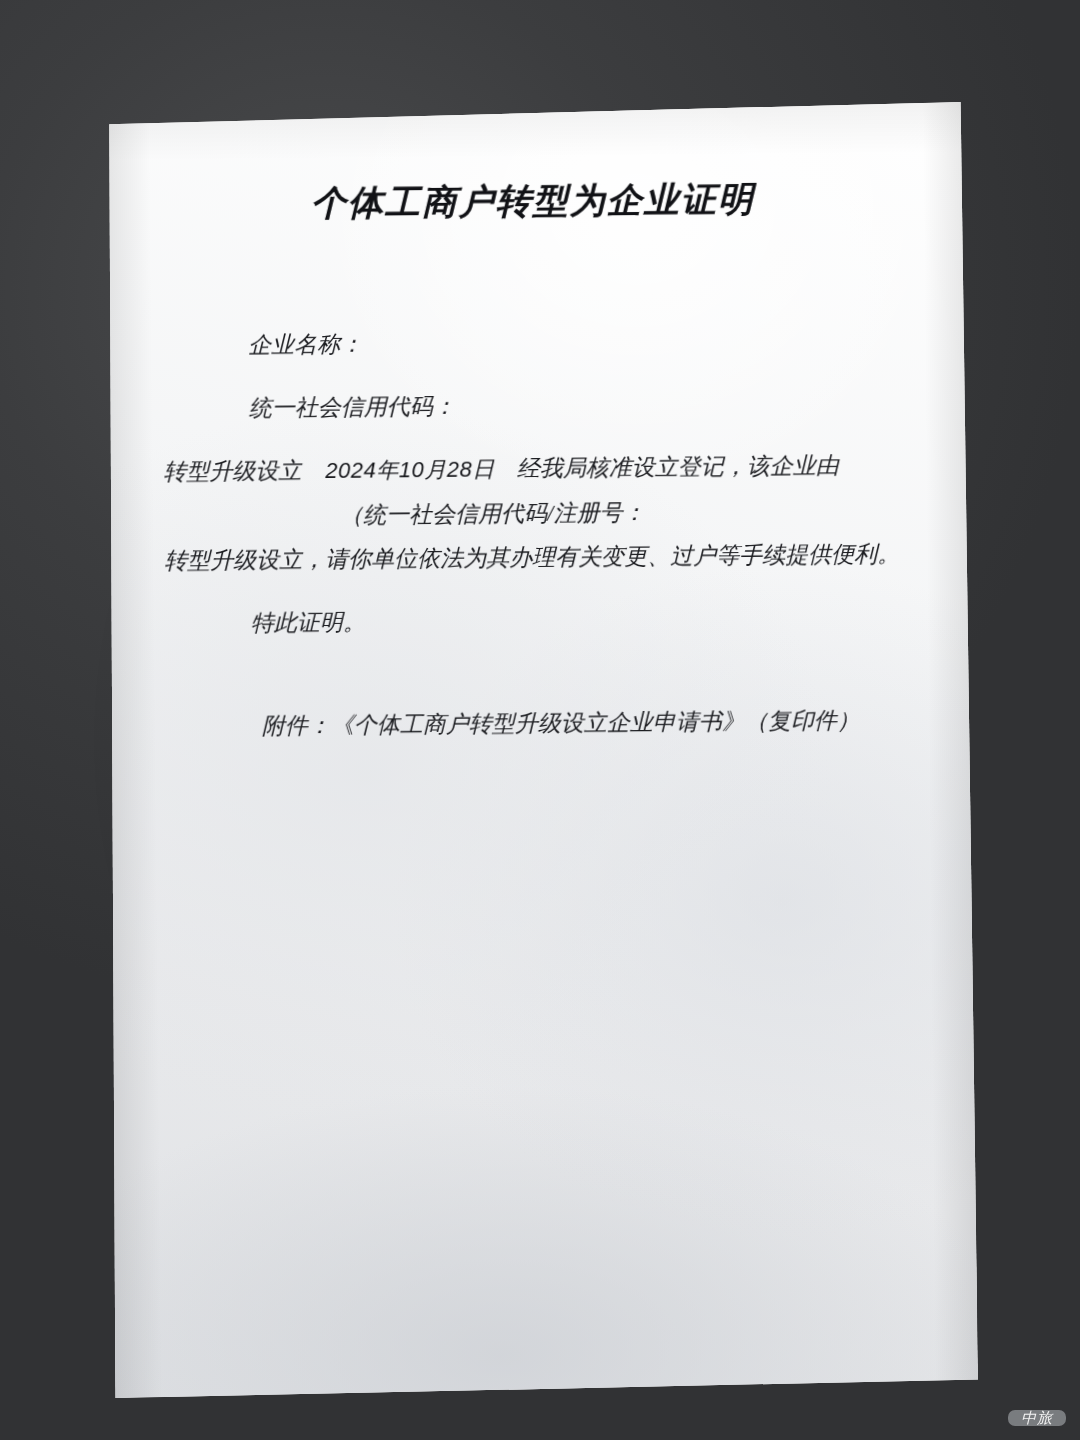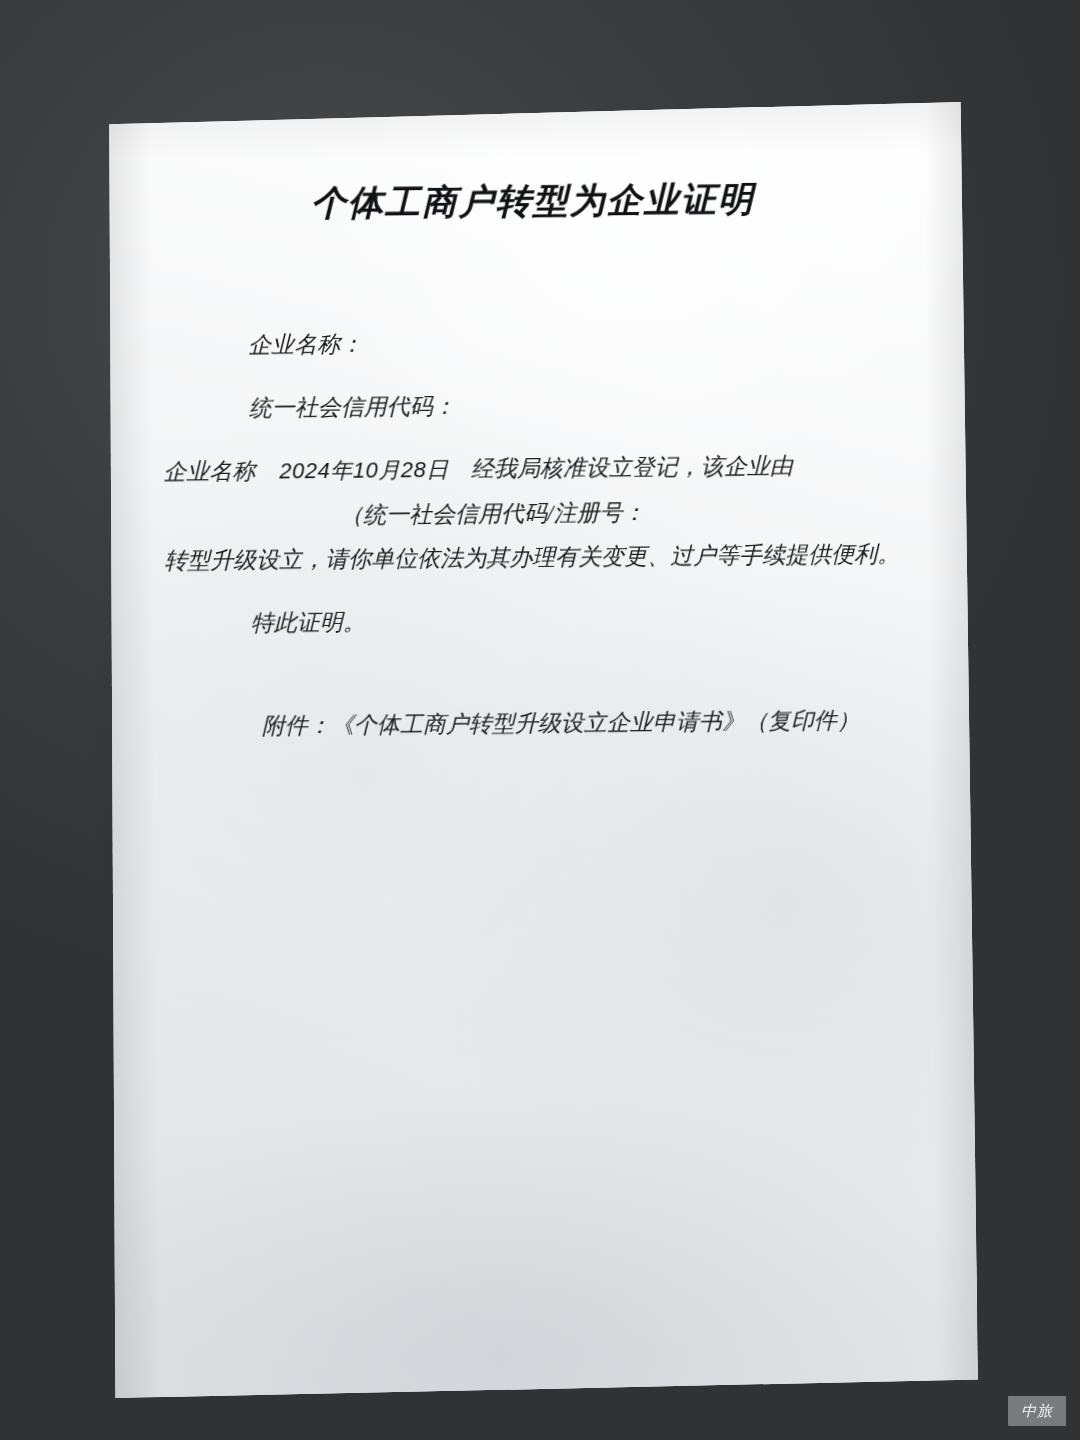--- a/index.html
+++ b/index.html
@@ -132,23 +132,23 @@
 
   
   .soft { filter: blur(0.25px); }
 
   
   .watermark {
     position: absolute;
     right: 14px;
     bottom: 14px;
     width: 58px;
-    height: 30px;
+    height: 16px;
     background: rgba(150,152,156,0.72);
-    border-radius: 1px;
+    border-radius: 7px;
     display: flex;
     align-items: center;
     justify-content: center;
     color: #f3f3f3;
     font-size: 15px;
     letter-spacing: 1px;
     font-family: "Liberation Sans", "DejaVu Sans", sans-serif;
   }
 </style>
 </head>
@@ -168,21 +168,21 @@
 
         <div class="line indent-2">企业名称：</div>
 
         <div class="gap-sm"></div>
 
         <div class="line indent-2">统一社会信用代码：</div>
 
         <div class="gap-sm"></div>
 
         <div class="row-date">
-          <span>企业名称</span>
+          <span>转型升级设立</span>
           <span class="date-value">2024年10月28日</span>
           <span>经我局核准设立登记，该企业由</span>
         </div>
 
         <div class="center-line">（统一社会信用代码/注册号：</div>
 
         <div class="line indent-1">转型升级设立，请你单位依法为其办理有关变更、过户等手续提供便利。</div>
 
         <div class="gap-sm"></div>
 

